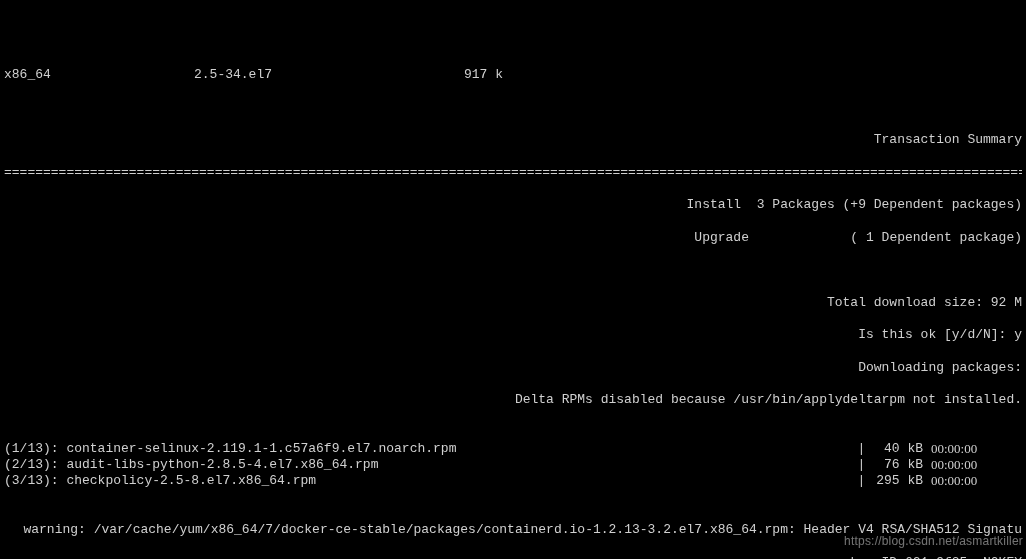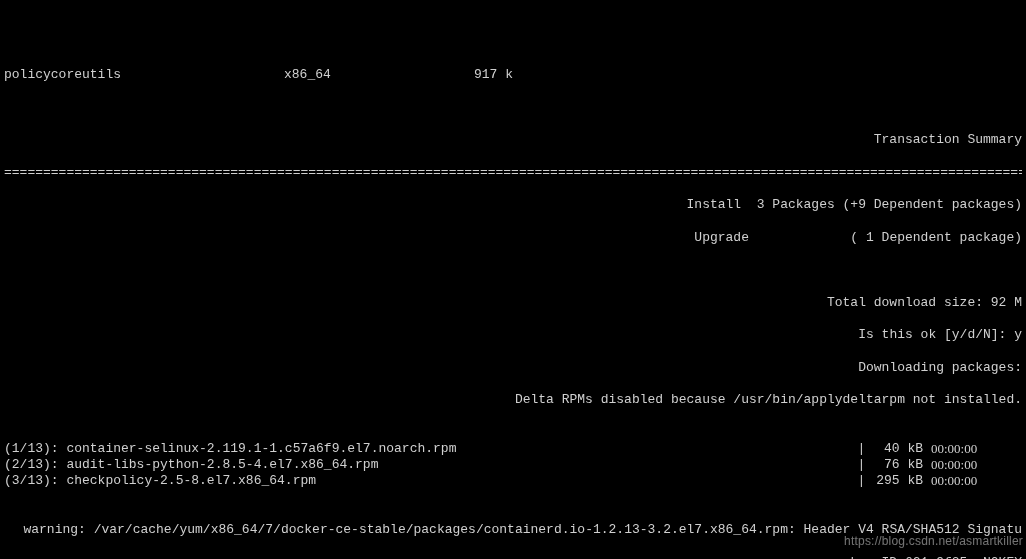--- a/index.html
+++ b/index.html
@@ -61,22 +61,22 @@
       font-size: 12px;
       letter-spacing: 0.2px;
     }
   </style>
 </head>
 <body>
 
 
 
 <div class="header-row">
-  <span class="col-name">policycoreutils</span>
   <span class="col-arch">x86_64</span>
+  <span class="col-ver">2.5-34.el7</span>
   <span class="col-size">917 k</span>
 </div>
 <span class="line"> </span>
 <span class="line">Transaction Summary</span>
 <span class="line divider">========================================================================================================================================</span>
 <span class="line">Install  3 Packages (+9 Dependent packages)</span>
 <span class="line">Upgrade             ( 1 Dependent package)</span>
 <span class="line"> </span>
 <span class="line">Total download size: 92 M</span>
 <span class="line">Is this ok [y/d/N]: y</span>

